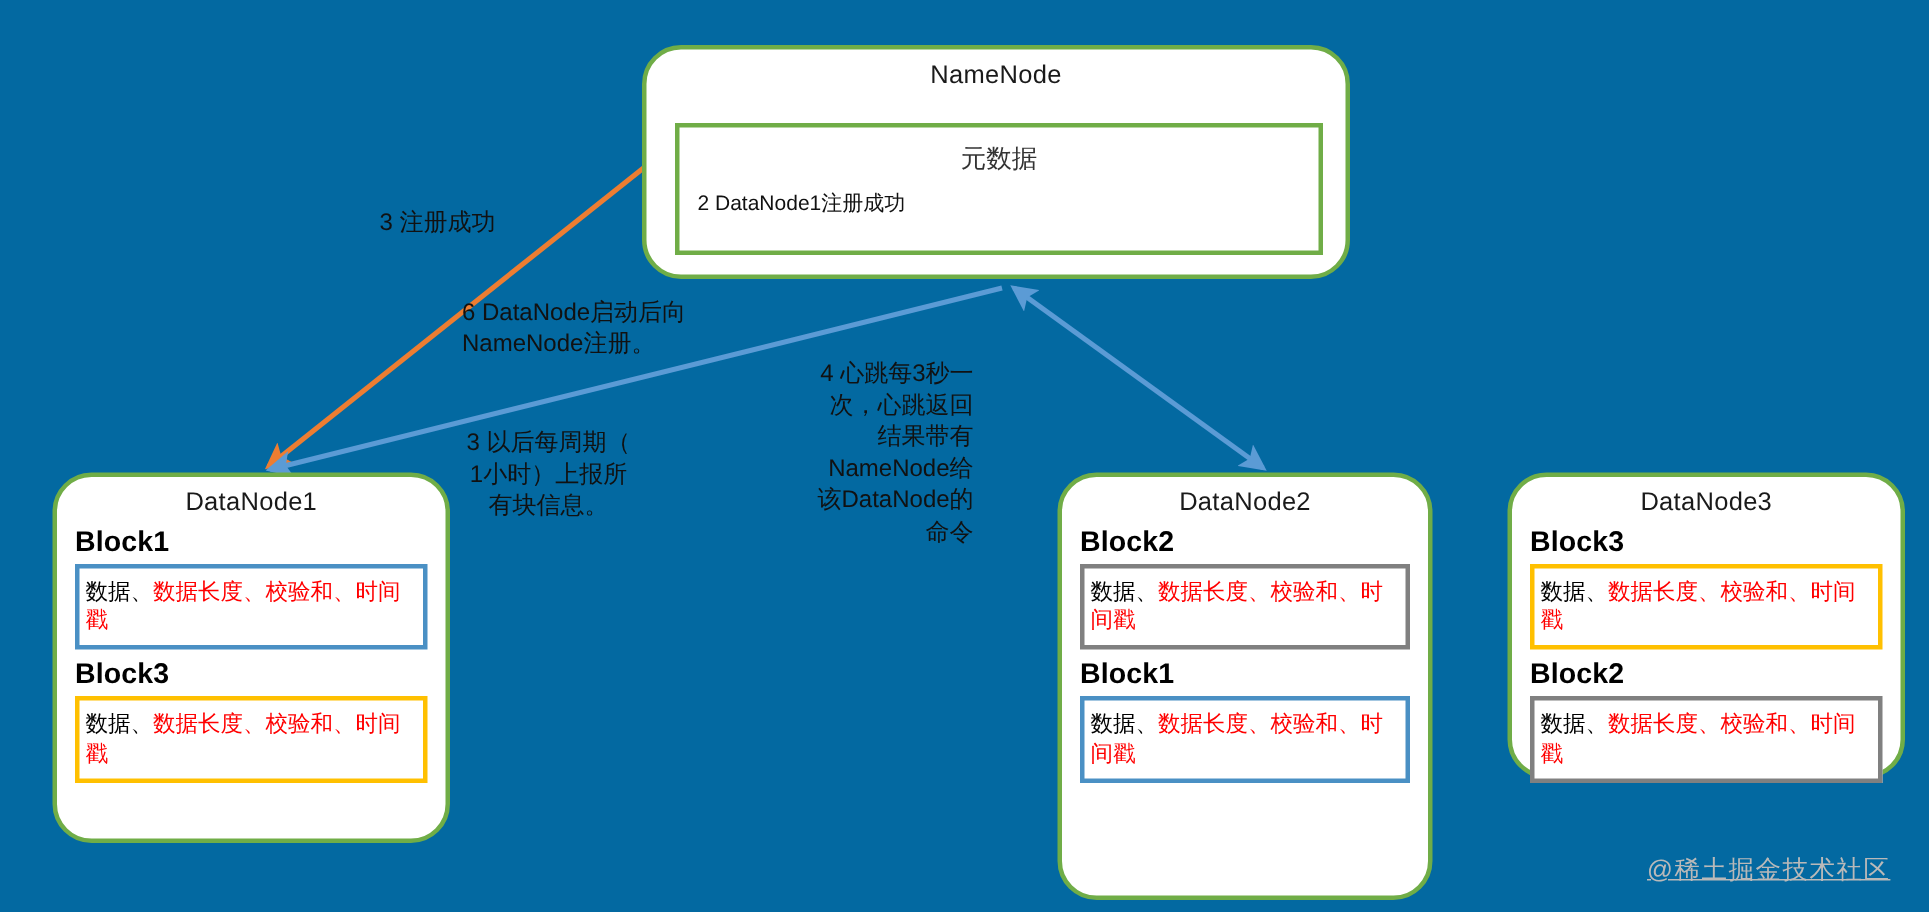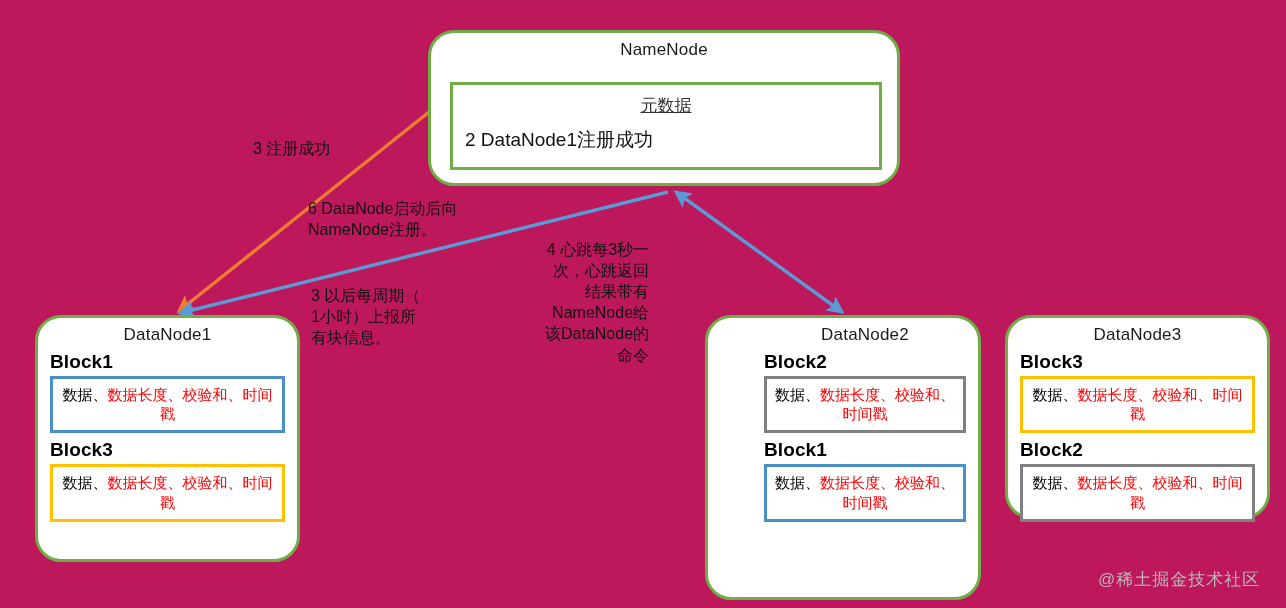--- a/index.html
+++ b/index.html
@@ -8,21 +8,21 @@
     background: #ffffff;
   }
   body {
     font-family: "Liberation Sans", "DejaVu Sans", sans-serif;
   }
   #canvas {
     position: relative;
     width: 1286px;
     height: 608px;
     overflow: hidden;
-    background: #be185d;
+    background: #0369a1;
   }
   #arrows {
     position: absolute;
     left: 0;
     top: 0;
     width: 1286px;
     height: 608px;
     pointer-events: none;
   }
 
@@ -51,21 +51,20 @@
     font-weight: bold;
     color: #000000;
     margin: 6px 0 3px 0;
     letter-spacing: 0.1px;
   }
   .block-box {
     box-sizing: border-box;
     border: 3px solid #999999;
     background: #ffffff;
     padding: 6px 4px 7px 4px;
-    text-align: center;
     line-height: 1.28;
     font-size: 15px;
   }
   .block-box .seg-black { color: #000000; }
   .block-box .seg-red   { color: #FF0000; }
 
   .bb-blue   { border-color: #4A90C4; }
   .bb-amber  { border-color: #FFC000; }
   .bb-gray   { border-color: #808080; }
 
@@ -74,44 +73,44 @@
     position: absolute;
     box-sizing: border-box;
     border: 3px solid #70AD47;
     background: #ffffff;
   }
   .meta-title {
     text-align: center;
     font-size: 17px;
     color: #333333;
     padding-top: 9px;
-    text-decoration: underline;
   }
   .meta-line {
-    font-size: 19px;
+    font-size: 14px;
     color: #111111;
     padding: 10px 0 0 12px;
   }
 
   
   .annot {
     position: absolute;
     font-size: 16px;
     color: #111111;
     line-height: 1.32;
     white-space: pre-line;
   }
 
   
   .watermark {
     position: absolute;
     font-size: 17px;
     color: #b9b9b9;
     letter-spacing: 1px;
     white-space: nowrap;
+    text-decoration: underline;
   }
 </style>
 </head>
 <body>
 
 <div id="canvas">
 
   <svg id="arrows" viewBox="0 0 1286 608" width="1286" height="608">
     <defs>
       <marker id="headOrange" markerWidth="5.2" markerHeight="5.2" refX="4.3" refY="2.6" orient="auto" markerUnits="strokeWidth">
@@ -138,21 +137,21 @@
   <div class="meta-box" style="left:450px; top:82px; width:432px; height:88px;">
     <div class="meta-title">元数据</div>
     <div class="meta-line">2 DataNode1注册成功</div>
   </div>
 
   <div class="annot" style="left:253px; top:138px;">3 注册成功</div>
 
   <div class="annot" style="left:308px; top:198px;">6 DataNode启动后向
 NameNode注册。</div>
 
-  <div class="annot" style="left:311px; top:285px;">3 以后每周期（
+  <div class="annot" style="left:311px; top:285px;text-align:center;">3 以后每周期（
 1小时）上报所
 有块信息。</div>
 
   <div class="annot" style="left:545px; top:239px;text-align:right;">4 心跳每3秒一
 次，心跳返回
 结果带有
 NameNode给
 该DataNode的
 命令</div>
 
@@ -164,21 +163,21 @@
       <div class="block-box bb-blue">
         <span class="seg-black">数据、</span><span class="seg-red">数据长度、校验和、时间戳</span>
       </div>
       <div class="block-label">Block3</div>
       <div class="block-box bb-amber">
         <span class="seg-black">数据、</span><span class="seg-red">数据长度、校验和、时间戳</span>
       </div>
     </div>
   </div>
 
-  <div class="node" style="left:705px; top:315px; width:276px; height:285px;padding-left:44px;">
+  <div class="node" style="left:705px; top:315px; width:250px; height:285px;">
     <div class="node-title">DataNode2</div>
     <div class="block-group">
       <div class="block-label">Block2</div>
       <div class="block-box bb-gray">
         <span class="seg-black">数据、</span><span class="seg-red">数据长度、校验和、时间戳</span>
       </div>
       <div class="block-label">Block1</div>
       <div class="block-box bb-blue">
         <span class="seg-black">数据、</span><span class="seg-red">数据长度、校验和、时间戳</span>
       </div>

